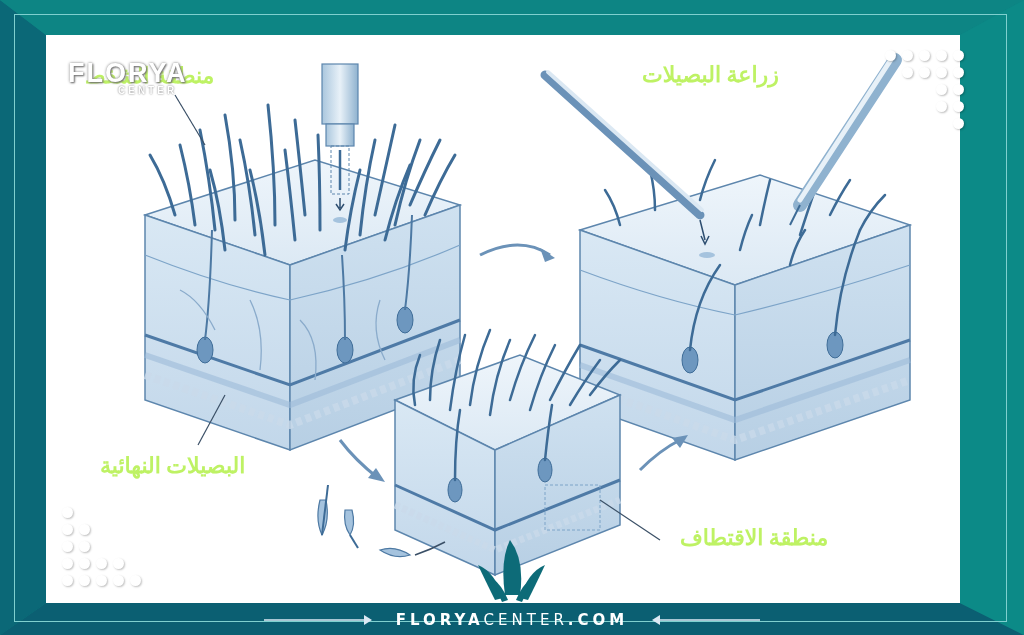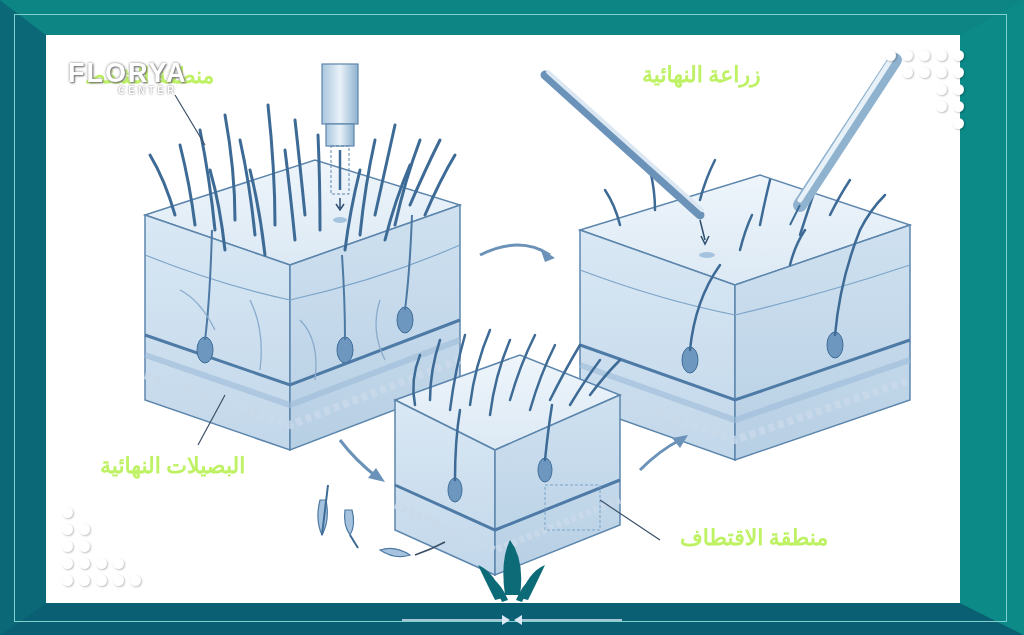--- a/index.html
+++ b/index.html
@@ -230,31 +230,34 @@
     <div class="dot" style="left:34px;top:51px"></div>
     <div class="dot" style="left:51px;top:51px"></div>
   <div class="dot" style="left:0;top:68px"></div>
     <div class="dot" style="left:17px;top:68px"></div>
     <div class="dot" style="left:34px;top:68px"></div>
     <div class="dot" style="left:51px;top:68px"></div>
     <div class="dot" style="left:68px;top:68px"></div>
 </div>
 
 <div class="label" style="left:85px;top:63px;font-size:22px;">منطقة الشفط</div>
-<div class="label" style="left:642px;top:62px;font-size:22px;">زراعة النهائية</div>
+<div class="label" style="left:642px;top:62px;font-size:22px;">زراعة البصيلات</div>
 <div class="label" style="left:100px;top:453px;font-size:22px;">البصيلات النهائية</div>
 <div class="label" style="left:680px;top:525px;font-size:22px;">منطقة الاقتطاف</div>
 
 <div class="logo-tl">
   <div class="big">FLORYA</div>
   <div class="small">CENTER</div>
 </div>
 
 <div class="footer">
   <svg width="110" height="12">
       <line x1="0" y1="6" x2="100" y2="6" stroke="#dce9f4" stroke-width="1.5"></line>
       <polygon points="100,1 108,6 100,11" fill="#dce9f4"></polygon>
     </svg>
+  <div class="footer-text">
+    <b>FLORYA</b><span class="light">CENTER</span><b>.COM</b>
+  </div>
   <svg width="110" height="12">
       <polygon points="10,1 2,6 10,11" fill="#dce9f4"></polygon>
       <line x1="10" y1="6" x2="110" y2="6" stroke="#dce9f4" stroke-width="1.5"></line>
     </svg>
 </div>
 
 </body></html>

